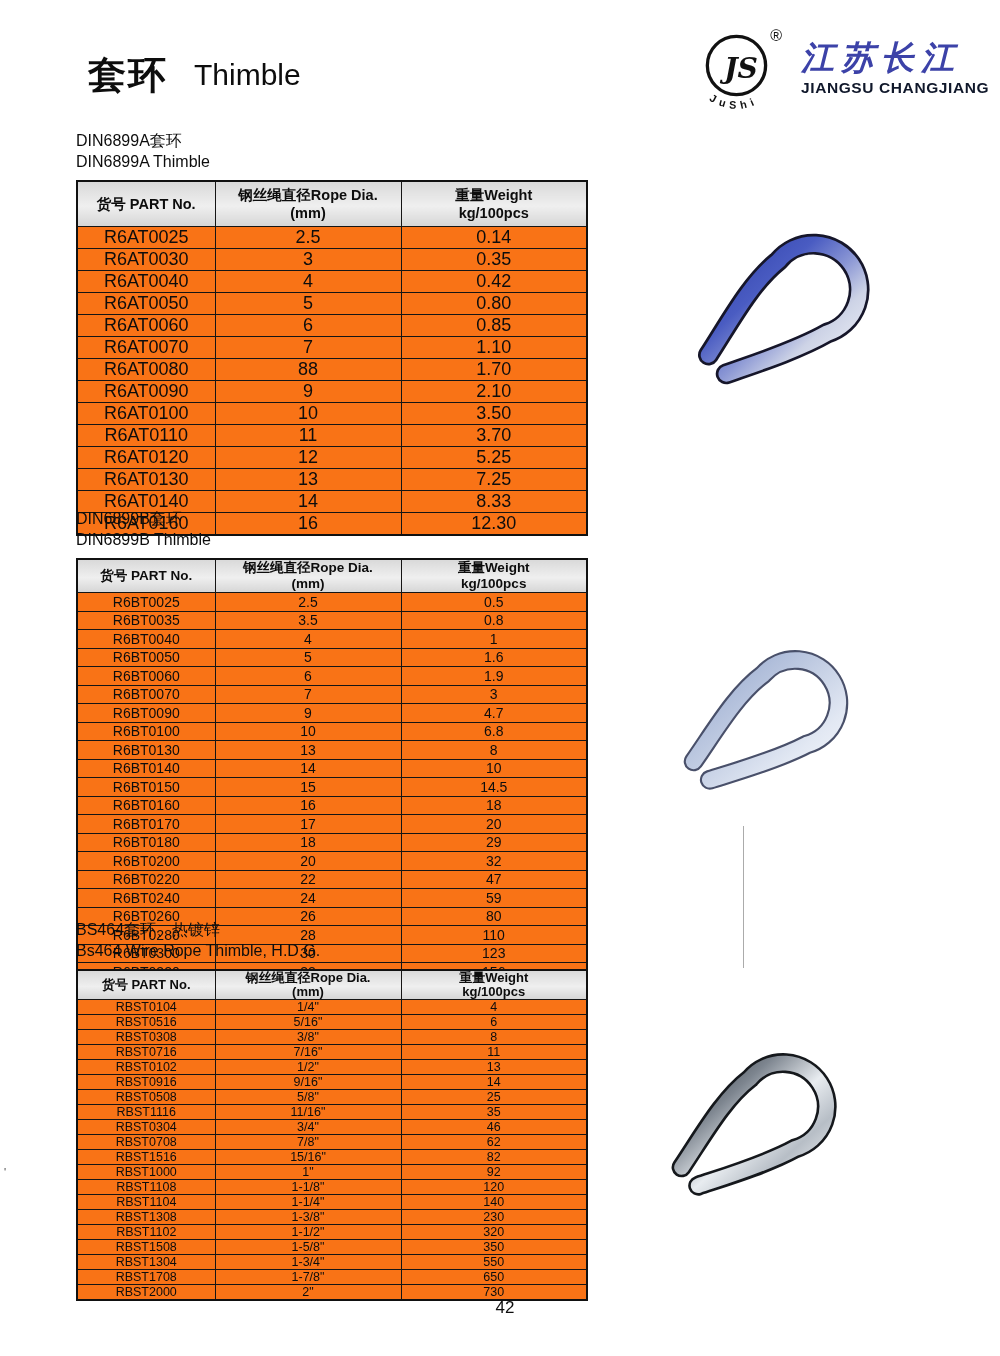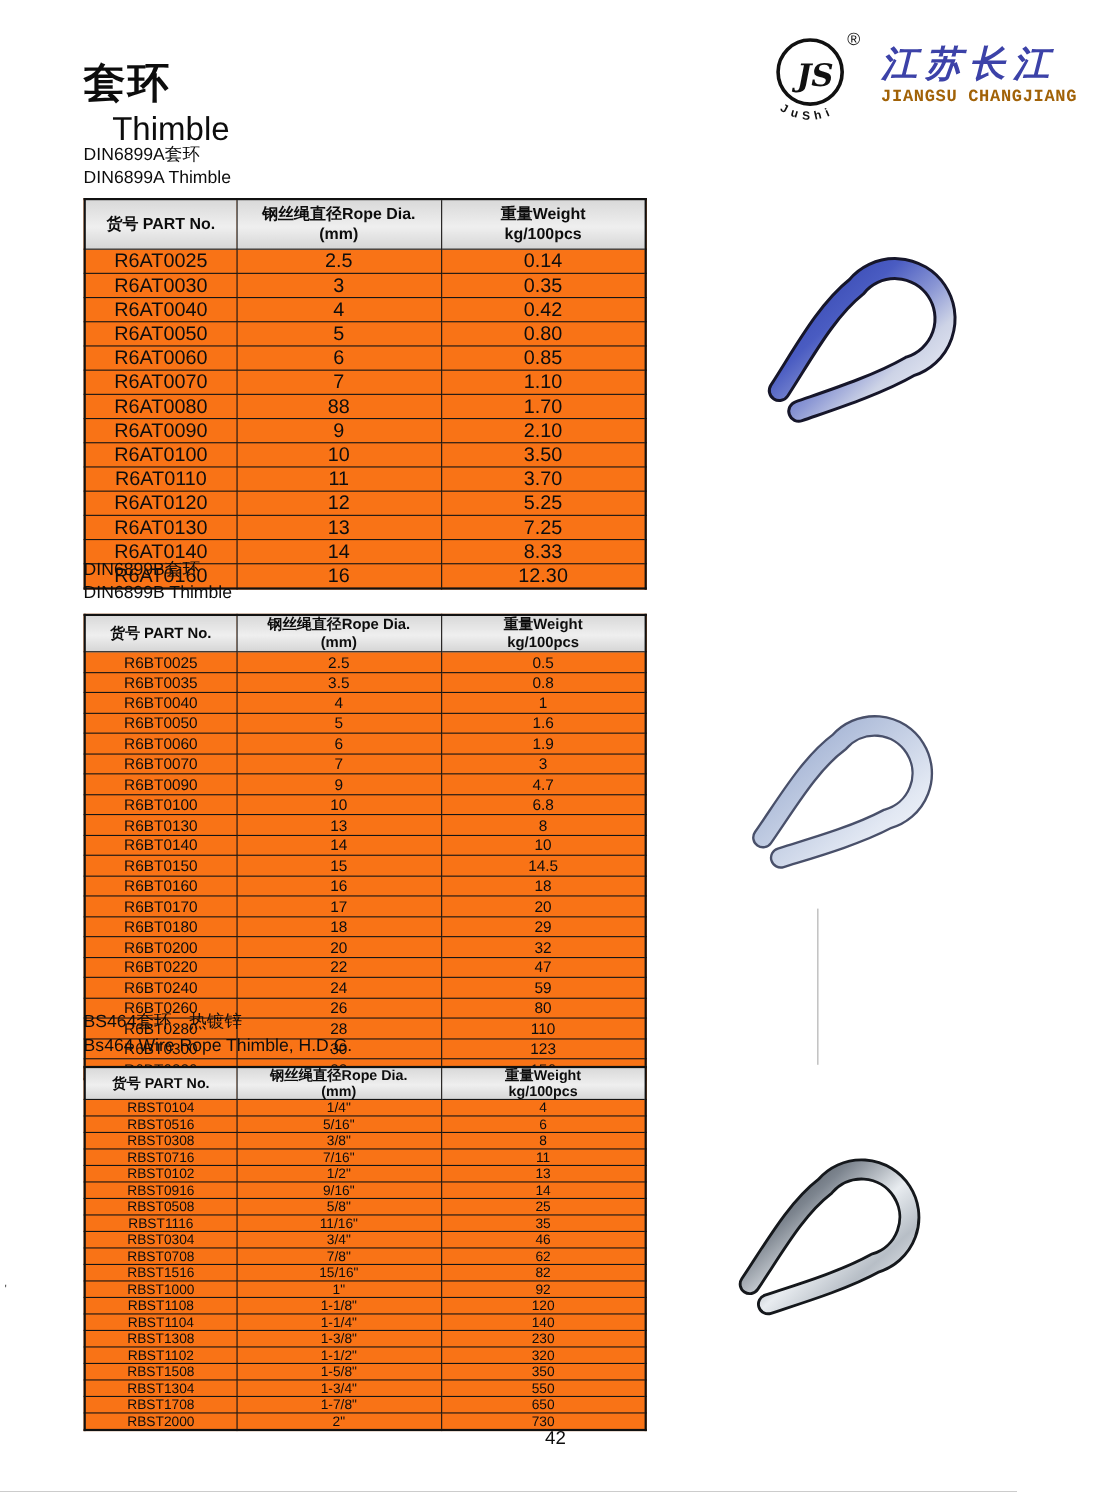--- a/index.html
+++ b/index.html
@@ -1,28 +1,28 @@
 <!DOCTYPE html>
 <html><head>
 <meta charset="utf-8">
 <style>
   * { margin:0; padding:0; box-sizing:border-box; }
   body { background:#888; font-family:"Liberation Sans", sans-serif; }
   .page { position:relative; width:1000px; height:1356px; background:#ffffff; margin:0 auto; overflow:hidden; color:#0d0d0d; }
 
   
-  .page-title { position:absolute; left:76px; top:50px; display:flex; align-items:flex-start;flex-direction:column; }
+  .page-title { position:absolute; left:88px; top:50px; display:flex; align-items:center; }
   .title-zh { font-size:38px; font-weight:bold; letter-spacing:2px; }
   .title-en { font-size:30px; margin-left:26px; padding-bottom:1px; }
 
   
   .logo { position:absolute; left:697px; top:24px; display:flex; align-items:flex-start; }
   .brand { margin-left:10px; padding-top:16px; }
   .brand-zh { font-family:"DejaVu Serif", serif; font-style:italic; font-weight:bold; font-size:33px; color:#3c42a8; letter-spacing:7px; white-space:nowrap; line-height:1.1; }
-  .brand-en { font-size:15.5px; font-weight:bold; color:#a16207; letter-spacing:0.6px; margin-top:3px; white-space:nowrap;font-family:Liberation Mono, monospace; }
+  .brand-en { font-size:15.5px; font-weight:bold; color:#0f172a; letter-spacing:0.6px; margin-top:3px; white-space:nowrap; }
 
   
   .section { position:absolute; left:76px; width:556px; }
   .sec1 { top:131px; } .sec2 { top:509px; } .sec3 { top:920px; }
   .section-label { font-size:16px; line-height:1.3; margin-bottom:7px; }
   .spec-table { border-collapse:collapse; width:510px; table-layout:fixed; border:2px solid #111; background:#f97316; }
   .spec-table th, .spec-table td { border:1px solid #151515; text-align:center; padding:0; vertical-align:middle; }
   .spec-table th { background:linear-gradient(180deg,#d9d9d9 0%,#efefef 55%,#d6d6d6 100%); font-weight:bold; line-height:1.25; }
   .t1 th { height:46px; font-size:14.5px; }
   .t1 td { height:17.2px; font-size:18px; }

